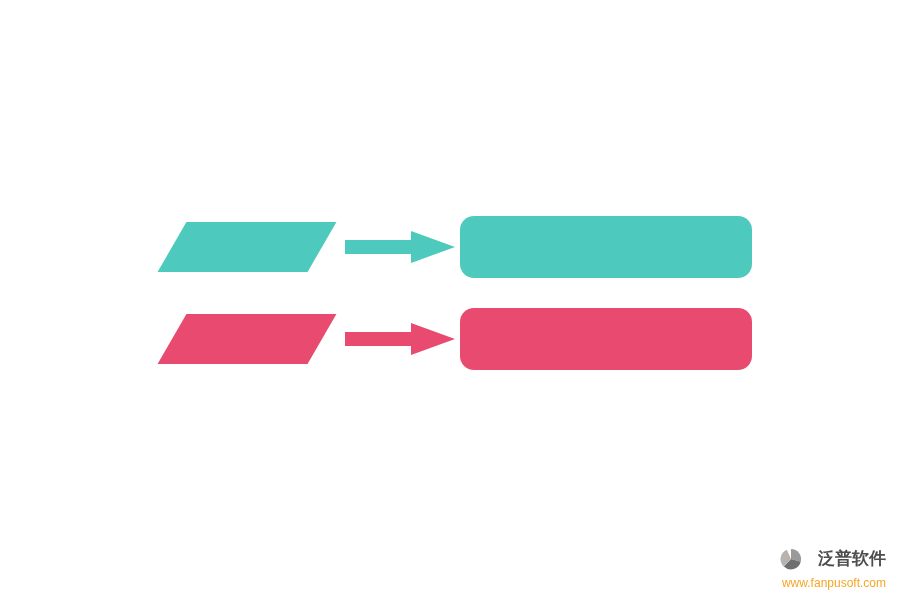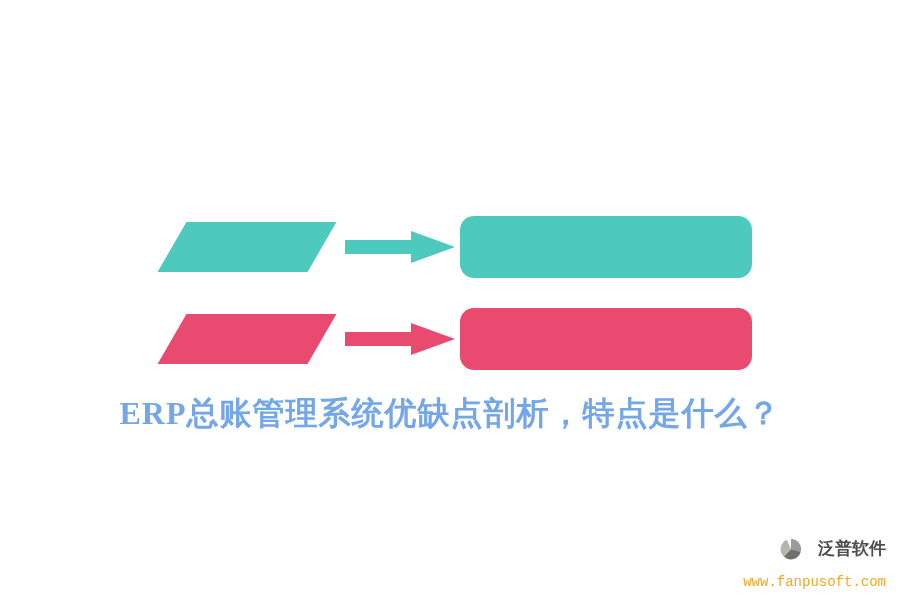--- a/index.html
+++ b/index.html
@@ -86,24 +86,24 @@
     height: 22px;
     display: inline-block;
   }
   .brand-name {
     font-size: 17px;
     font-weight: bold;
     color: var(--brand, #4D4D4D);
     font-family: "Liberation Serif", serif;
   }
   .brand-url {
-    margin-top: 14px;
-    font-size: 14px;
+    margin-top: 6px;
+    font-size: 12px;
     color: var(--url, #F5A623);
-    font-family: Liberation Mono, monospace;
+    font-family: Liberation Sans, sans-serif;
   }
 </style>
 </head>
 <body>
 
 <div class="canvas">
 
   <div class="diagram">
 
     <div class="row row-teal">
@@ -117,21 +117,20 @@
     <div class="row row-pink">
       <div class="parallelogram"></div>
       <svg class="arrow" viewBox="0 0 110 36" aria-hidden="true">
         <path d="M0 11 H66 V2 L110 18 L66 34 V25 H0 Z" fill="currentColor"></path>
       </svg>
       <div class="rounded"></div>
     </div>
 
   </div>
 
-  <h1 class="title">ERP总账管理系统优缺点剖析，特点是什么？</h1>
 
   <div class="footer">
     <div class="brand-line">
       <svg class="logo-icon" viewBox="0 0 24 24" aria-hidden="true">
         <path d="M12 12 L12 1 A11 11 0 0 1 22.6 15 Z" fill="#9a9a9a"></path>
         <path d="M12 12 L22.6 15 A11 11 0 0 1 4.2 20.3 Z" fill="#6f6f6f"></path>
         <path d="M12 12 L4.2 20.3 A11 11 0 0 1 7.4 2 Z" fill="#b9b3ad"></path>
       </svg>
       <span class="brand-name">泛普软件</span>
     </div>

